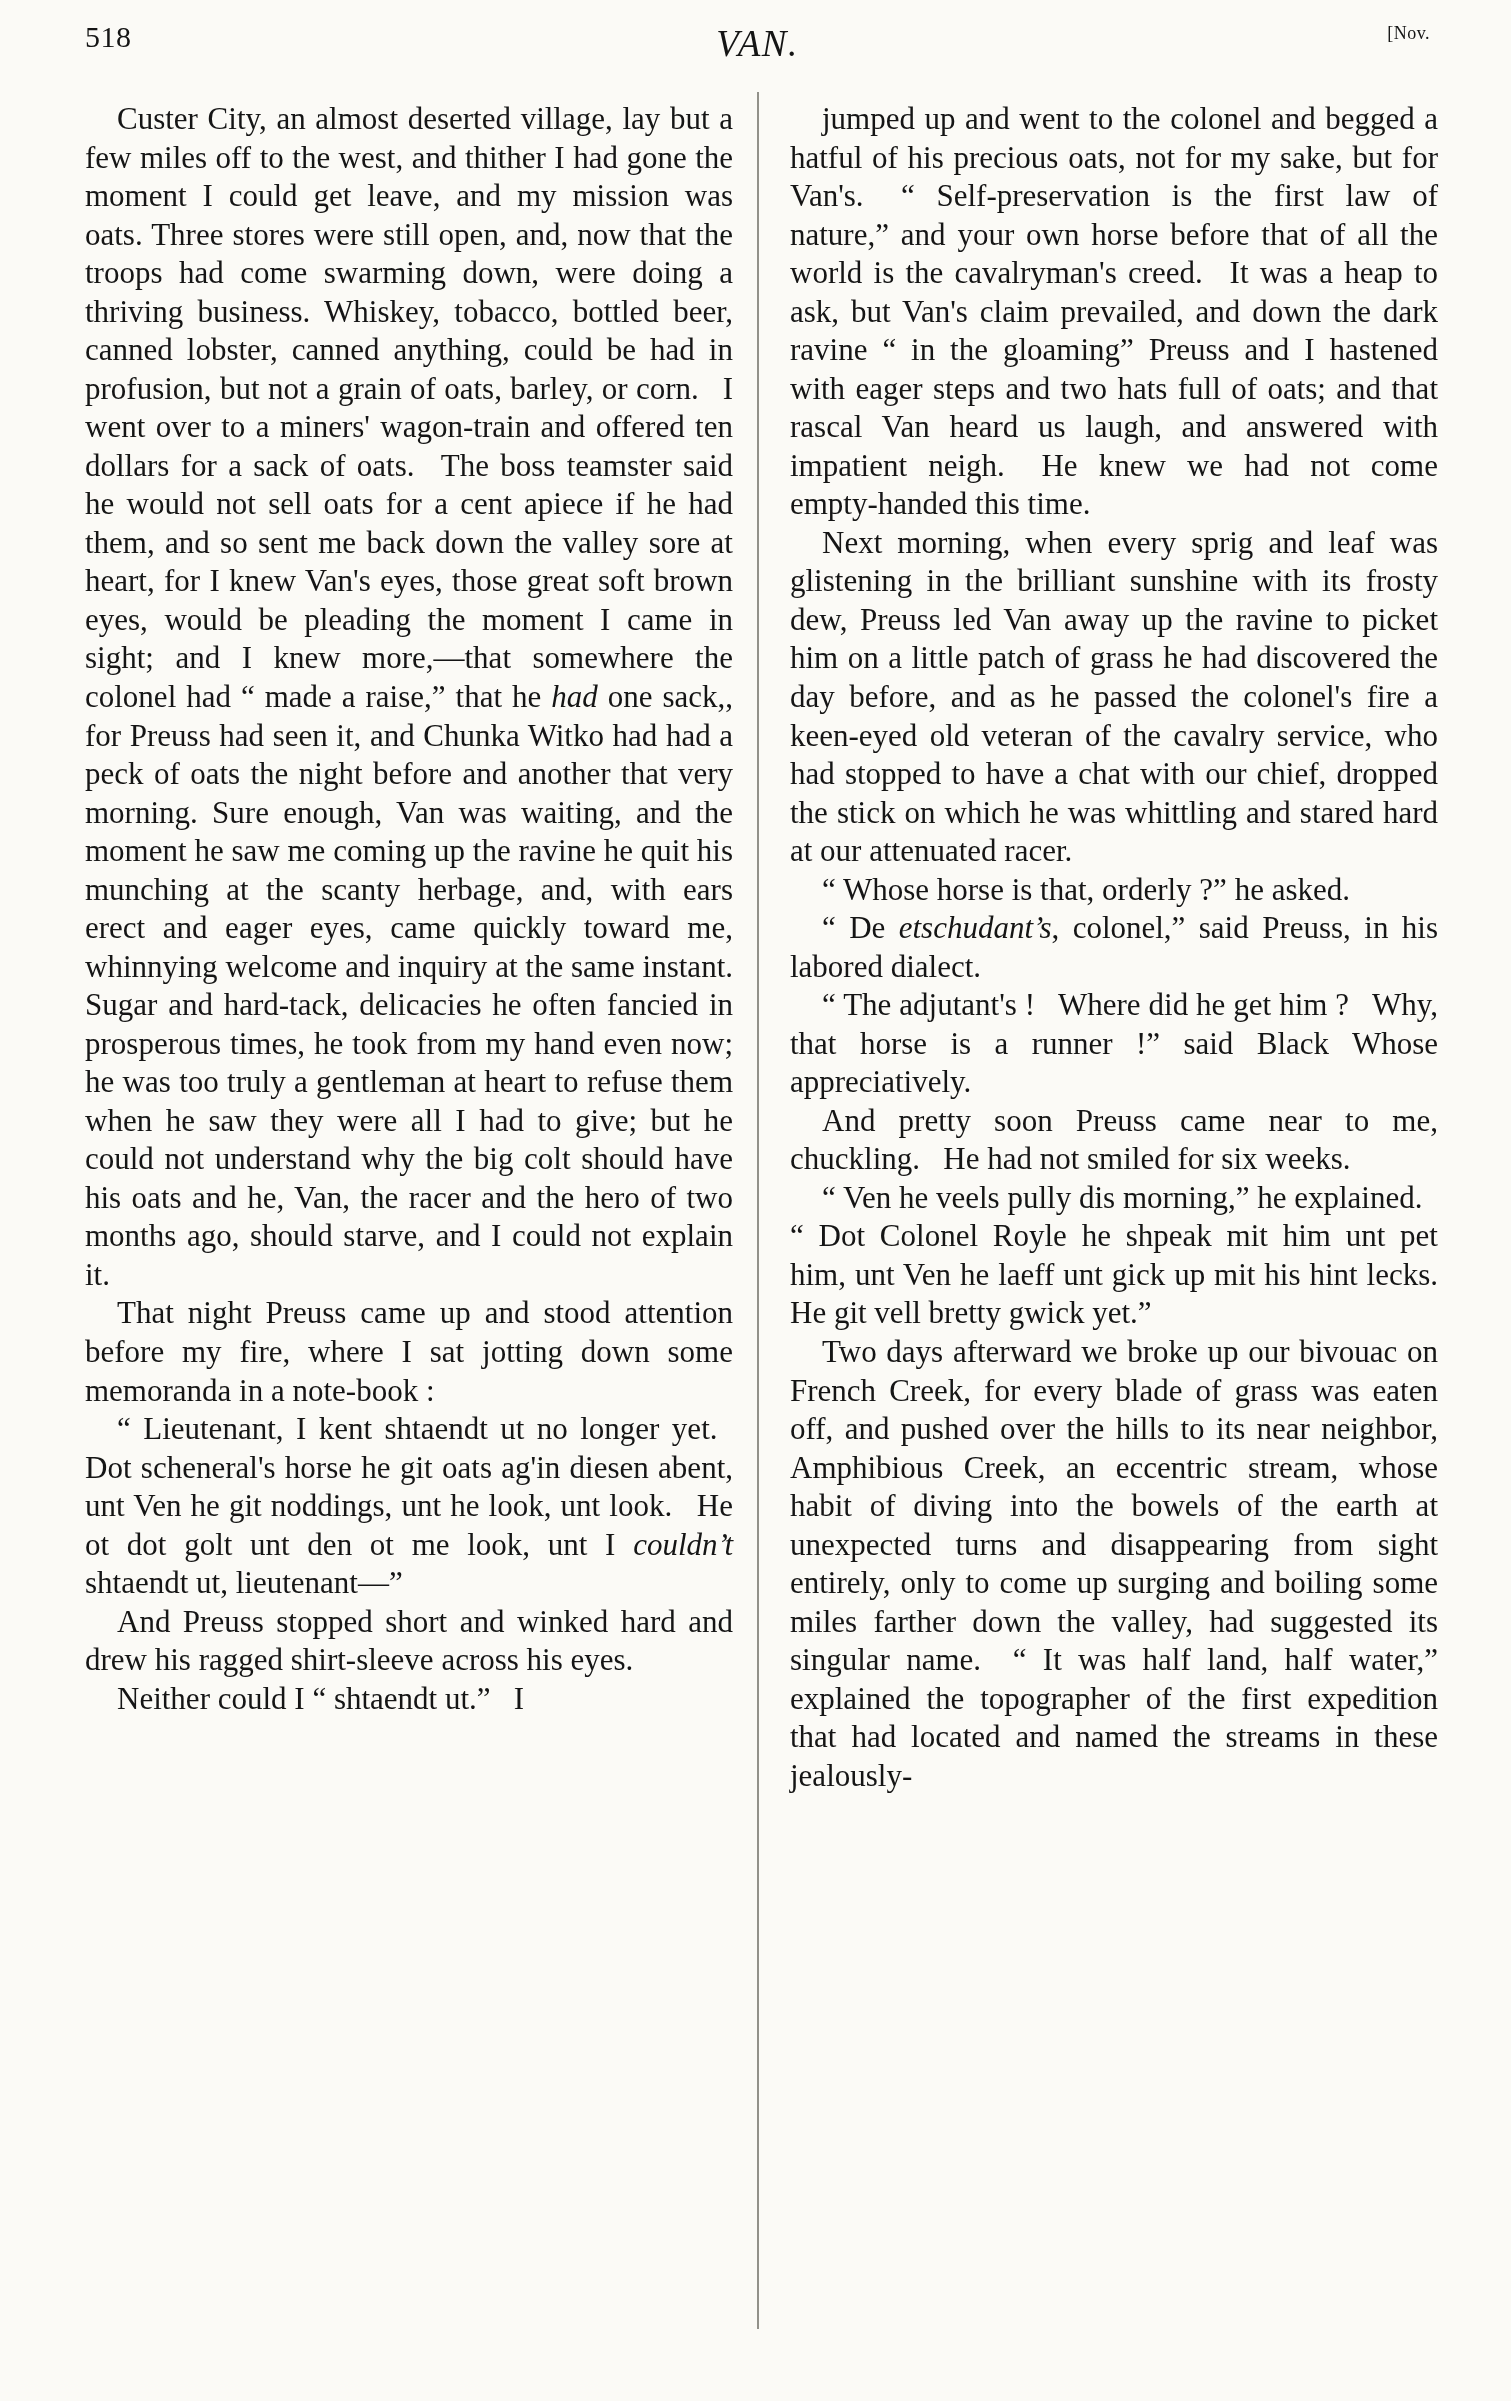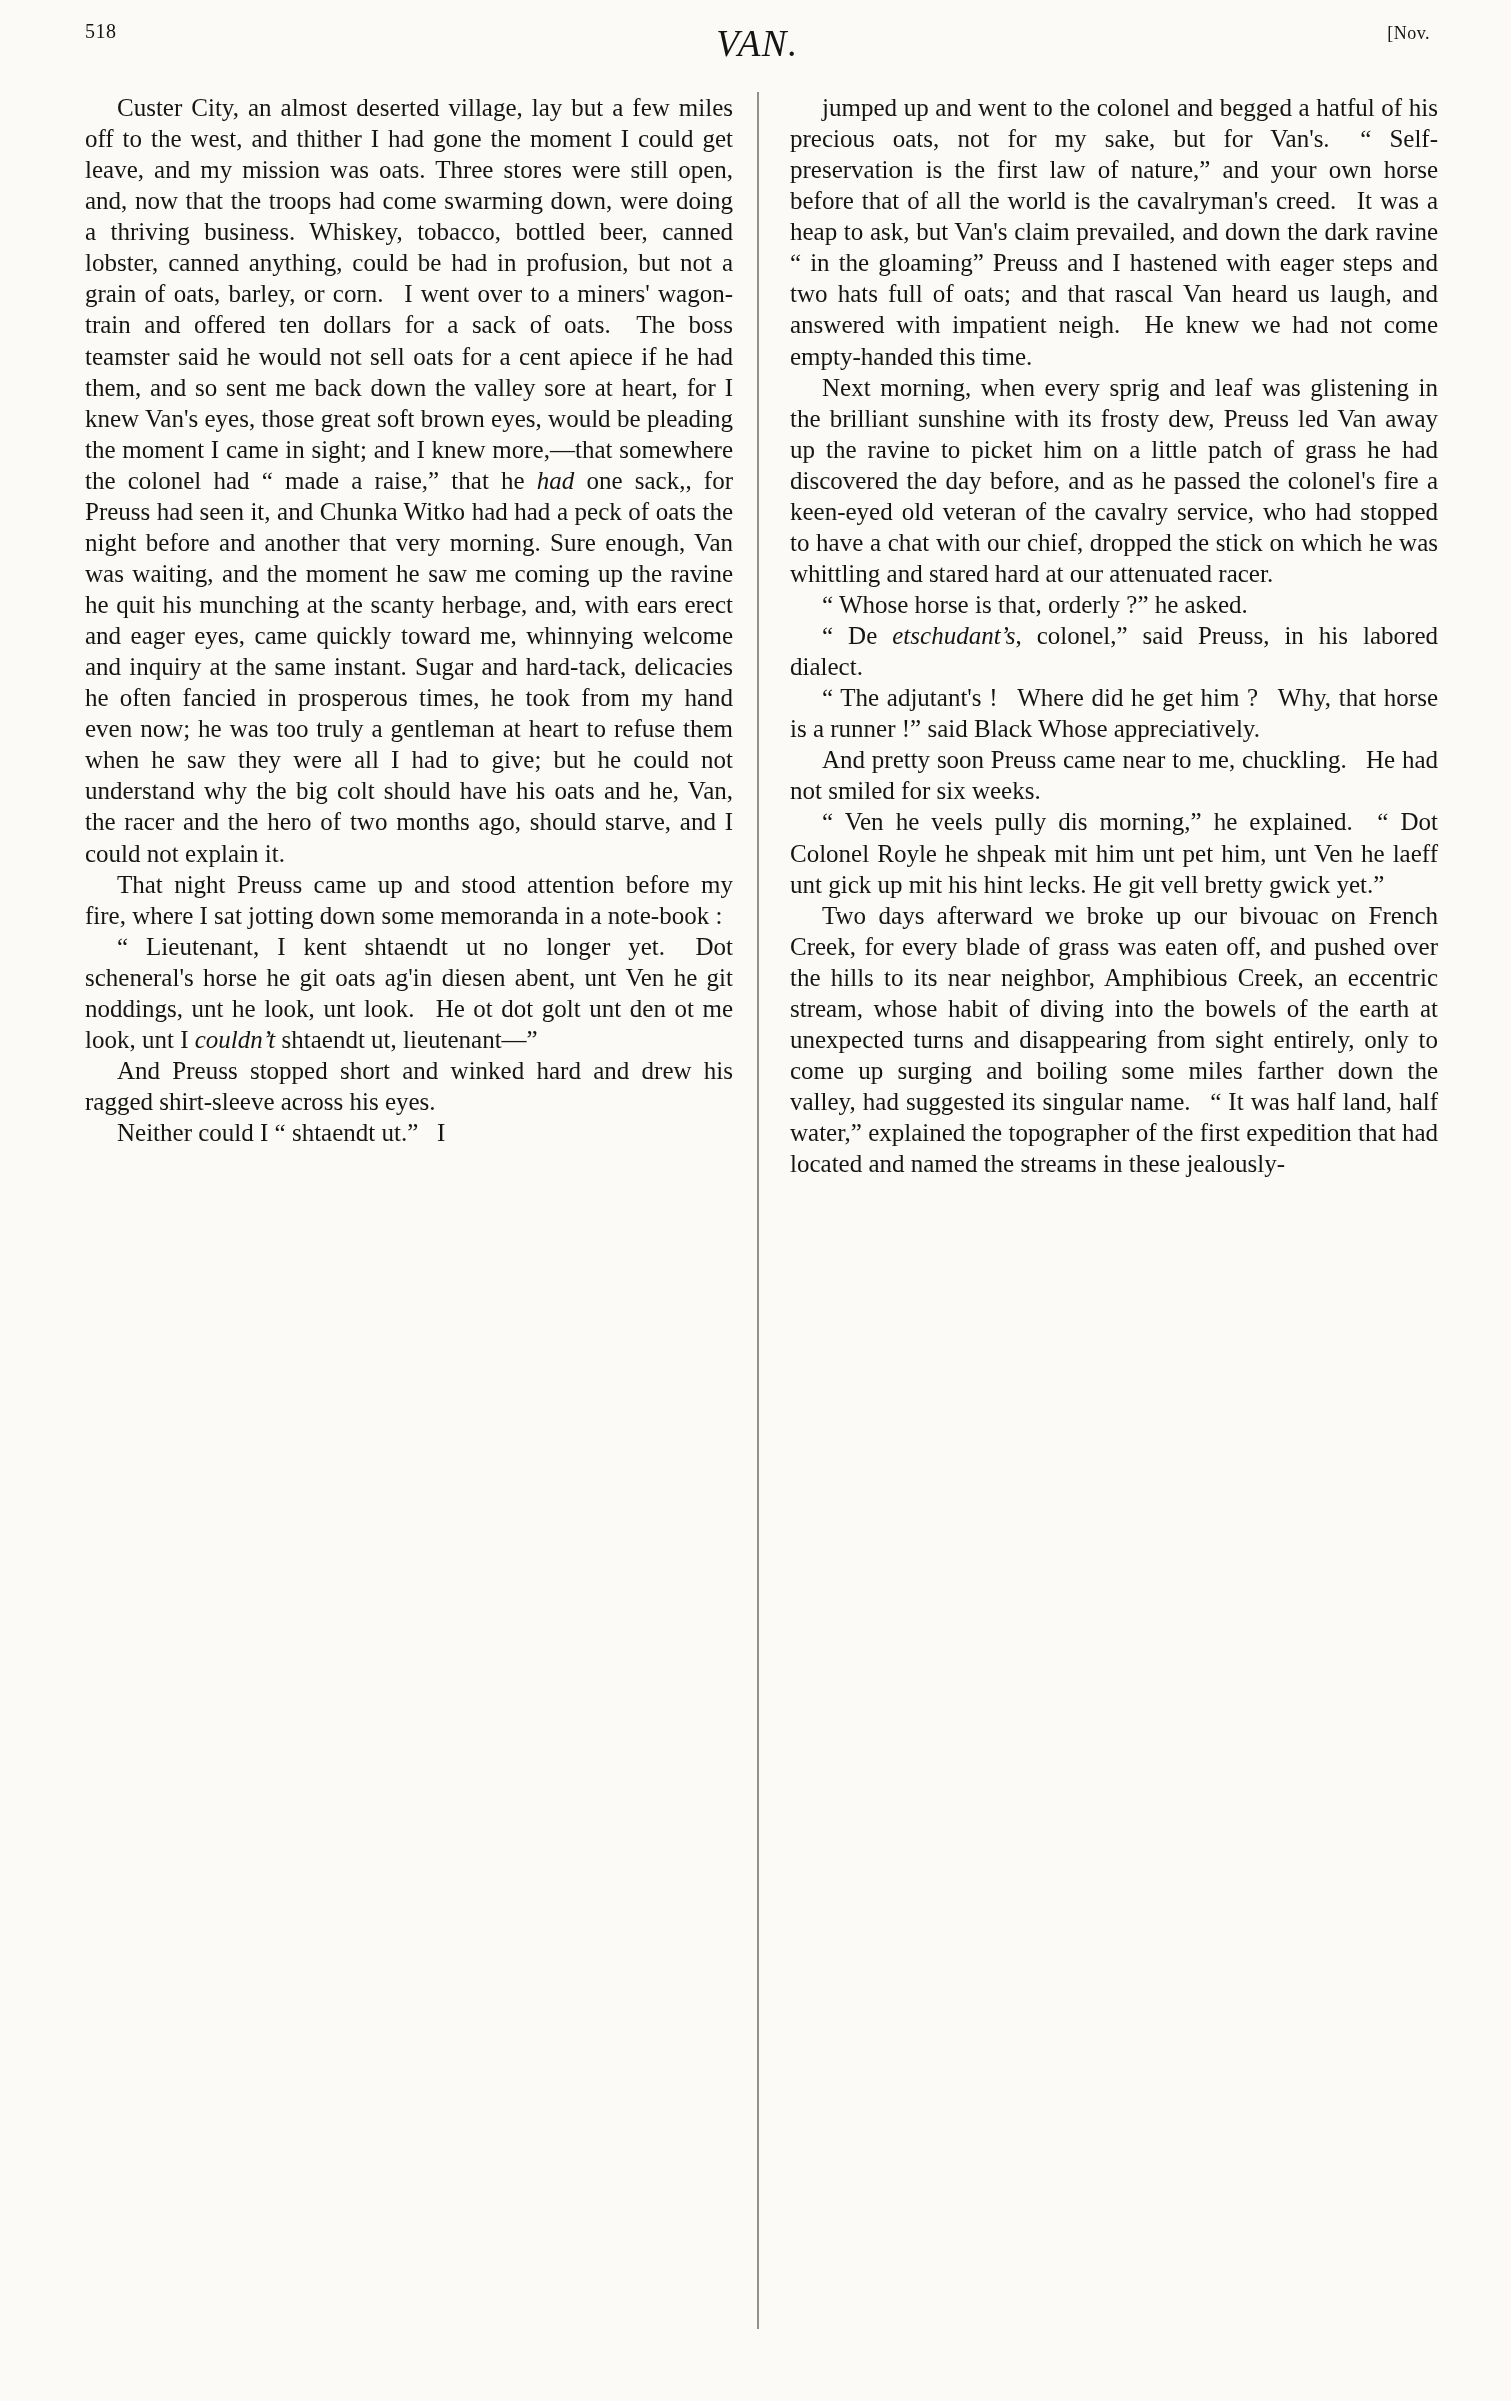--- a/index.html
+++ b/index.html
@@ -27,21 +27,21 @@
     position: absolute;
     left: 85px;
     top: 20px;
     width: 1345px;
     height: 45px;
   }
   .folio-left {
     position: absolute;
     left: 0;
     top: 0;
-    font-size: 20px;
+    font-size: 30px;
     letter-spacing: 0.5px;
   }
   .head-title {
     position: absolute;
     left: 0;
     top: 2px;
     width: 1345px;
     text-align: center;
     font-style: italic;
     font-size: 37px;
@@ -57,23 +57,23 @@
   
   .columns {
     position: absolute;
     left: 85px;
     top: 92px;
     width: 1352px;
     height: 2266px;
   }
   .col {
     position: absolute;
-    top: 0;
+    top: 8px;
     width: 648px;
-    font-size: 25px;
+    font-size: 31px;
     line-height: 1.243;
     text-align: justify;
     text-justify: inter-word;
     hyphens: manual;
   }
   .col-left { left: 0; }
   .col-right { left: 705px; }
   .rule {
     position: absolute;
     left: 672px;

